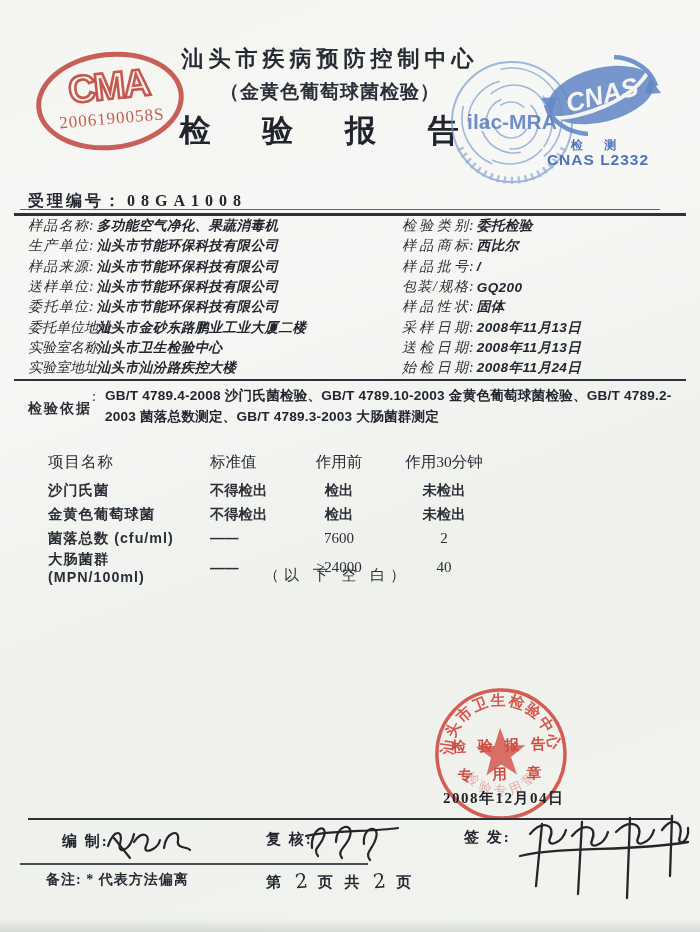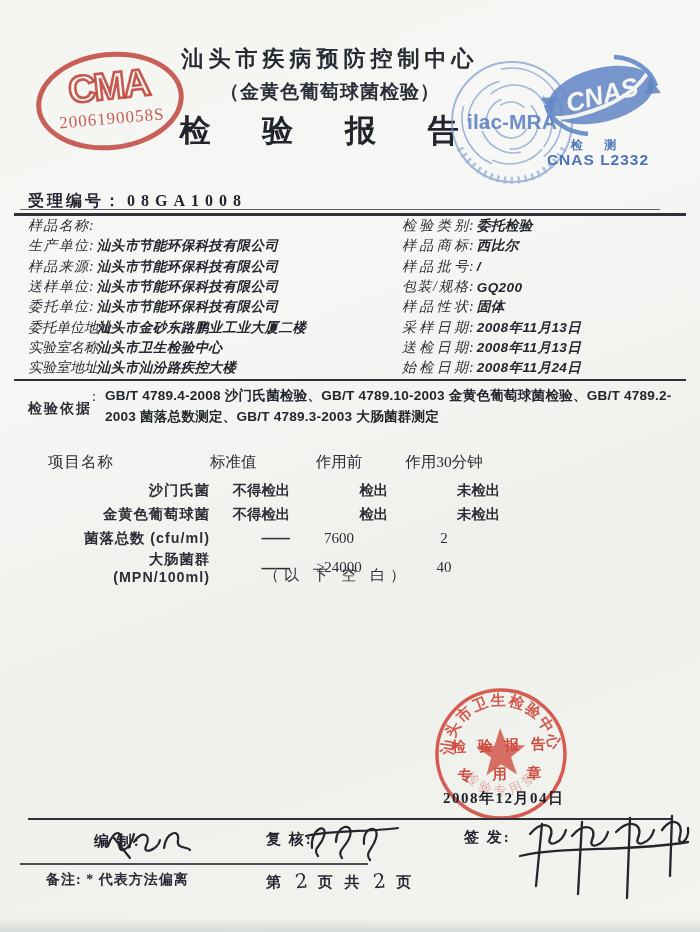--- a/index.html
+++ b/index.html
@@ -51,28 +51,28 @@
   .basis .flabel{position:absolute;left:0;top:14px;width:62px;text-align:justify;text-align-last:justify;font-weight:bold;}
   .basis .bcolon{position:absolute;left:64px;top:1px;}
   .basis .fvalue{font-weight:bold;letter-spacing:.2px;white-space:normal;}
   
   .rtable{left:25px;top:450px;width:452px;font-size:15px;margin-left:23px;}
   .trow{display:grid;grid-template-columns:162px 80px 98px 112px;height:24px;align-items:center;}
   .trow.head{font-size:15.5px;margin-bottom:4px;color:#2a2d36;}
   .c1{text-align:left;letter-spacing:1px;}
   .c2{text-align:left;}
   .c3,.c4{text-align:center;}
-  .trow .cjk{font-family:"Liberation Sans","DejaVu Sans",sans-serif;font-weight:bold;font-size:14.3px;text-align:right;}
+  .trow .cjk{font-family:"Liberation Sans","DejaVu Sans",sans-serif;font-weight:bold;font-size:14.3px;}
   .blanknote{left:264px;top:566px;font-size:15px;letter-spacing:5px;color:#2a2d36;}
   
   .seal{left:430px;top:683px;width:145px;height:145px;transform:rotate(-2deg);}
   .seal-date{left:443px;top:789px;font-size:15px;letter-spacing:1.5px;color:#1f2128;font-weight:bold;}
   
   .sig-label{font-size:15px;letter-spacing:2px;color:#23262e;font-weight:bold;}
-  .lab-prep{left:62px;top:832px;margin-left:32px;}
+  .lab-prep{left:62px;top:832px;}
   .lab-rev{left:266px;top:830px;}
   .lab-iss{left:464px;top:828px;}
   .sig1{left:100px;top:820px;}
   .sig2{left:302px;top:814px;}
   .sig3{left:512px;top:806px;}
   .note{left:46px;top:871px;font-size:14px;font-weight:bold;letter-spacing:1px;color:#272a32;}
   .pageind{left:262px;top:868px;font-size:15px;font-weight:bold;color:#272a32;}
   .pageind .hw{display:inline-block;font-size:20px;font-weight:normal;transform:rotate(-6deg) translateY(1px);margin:0 6px;font-family:"DejaVu Serif",serif;}
   .pageind .w{margin:0 4px;letter-spacing:4px;}
   svg text{font-family:"Liberation Sans","DejaVu Sans",sans-serif;}
@@ -122,20 +122,21 @@
     <span class="lab">受理编号：</span><span class="val">08GA1008</span>
   </div>
   <div class="abs rule rule-thin"></div>
   <div class="abs rule rule-thick1"></div>
 
   <div class="abs info">
     <div class="irow">
       <div class="lcell">
           <span class="flabel">样品名称</span>
           <span class="colon">:</span>
+          <span class="fvalue">多功能空气净化、果蔬消毒机</span>
         </div>
       <div class="rcell">
           <span class="flabel">检验类别</span>
           <span class="colon">:</span>
           <span class="fvalue">委托检验</span>
         </div>
     </div>
     <div class="irow">
       <div class="lcell">
           <span class="flabel">生产单位</span>

